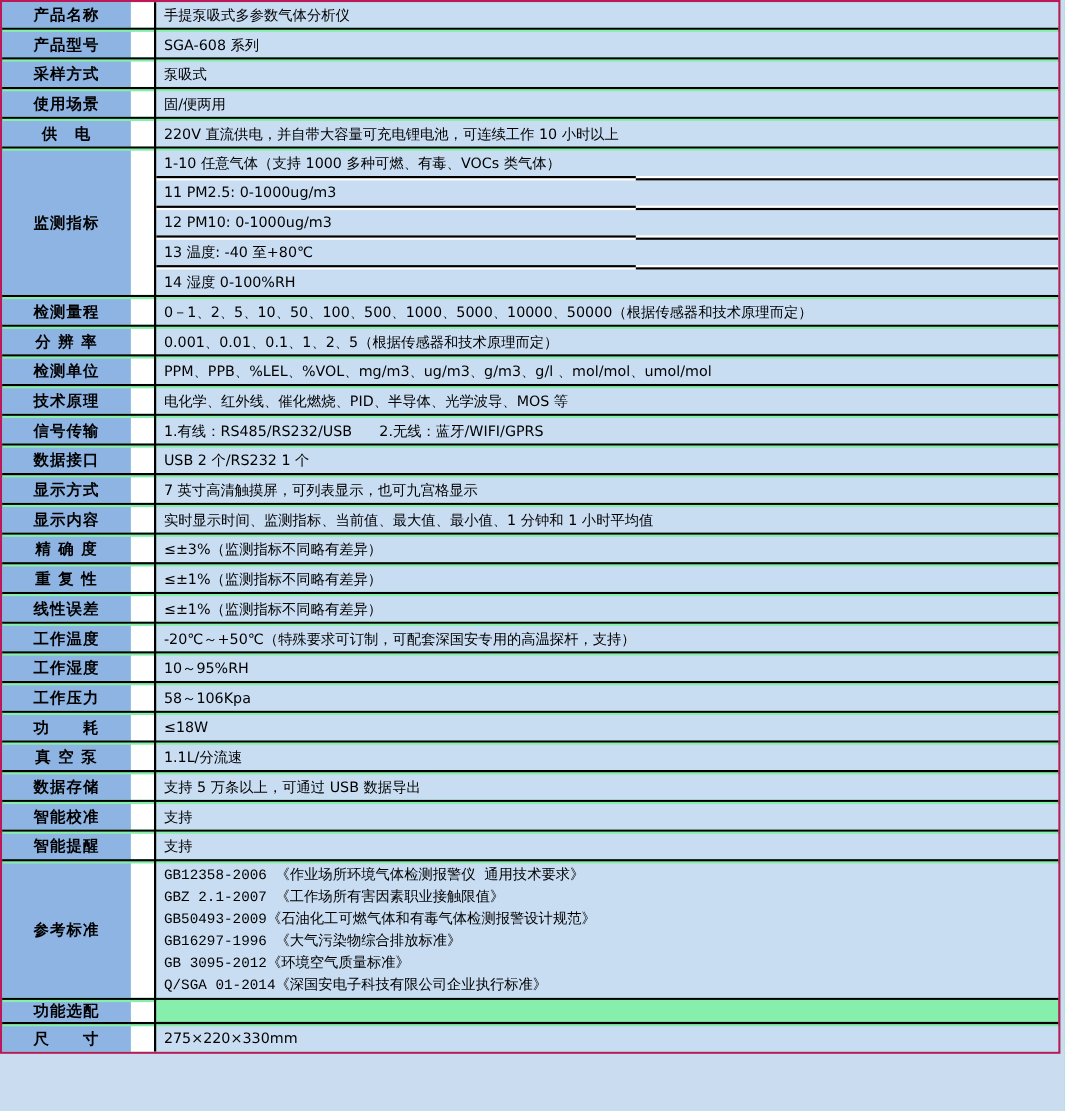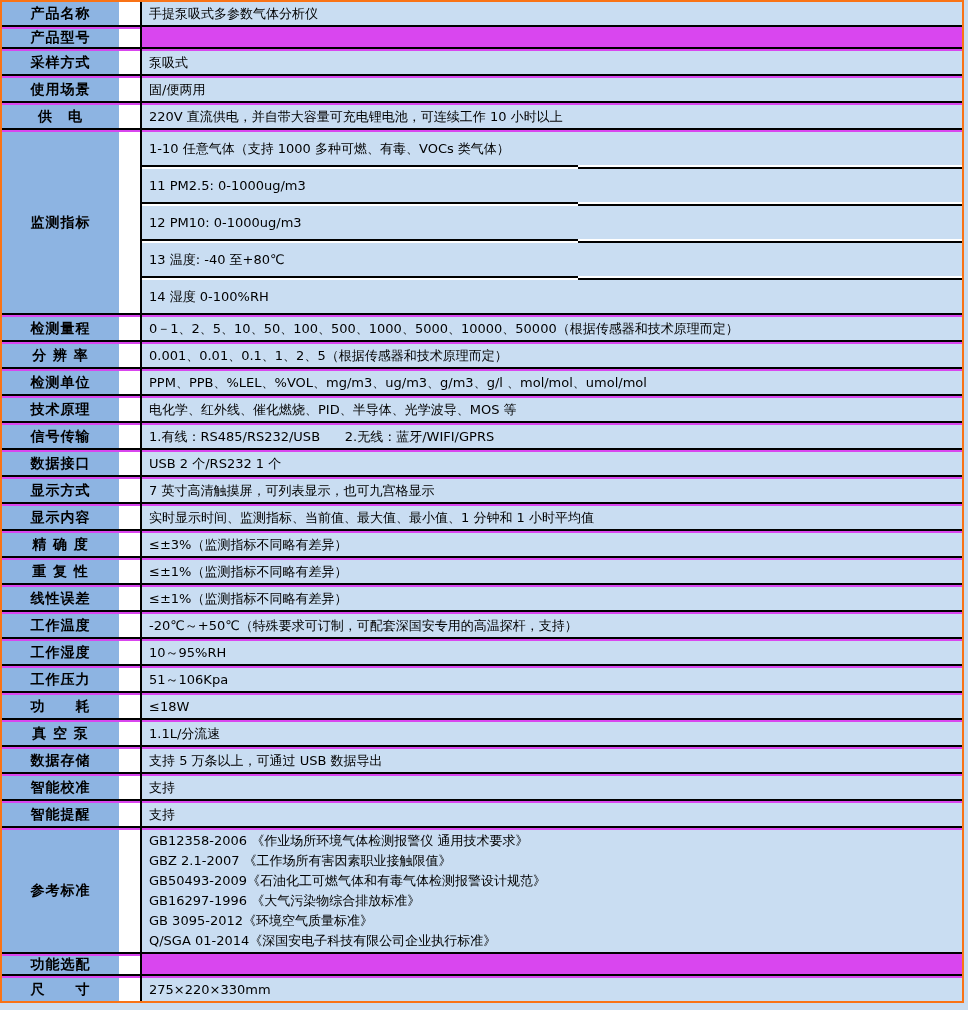--- a/index.html
+++ b/index.html
@@ -5,22 +5,22 @@
   html,body{margin:0;padding:0;}
   body{
     width:968px;height:1010px;
     background:#c9dcf0;
     font-family:"DejaVu Sans","Liberation Sans",sans-serif;
     color:#000;
   }
   .spec-table{
     position:relative;
     width:960px;               
-    border:2px solid #f97316;
-    background:#d946ef;        
+    border:2px solid #be185d;
+    background:#86efac;        
   }
   .vline{
     position:absolute;left:138px;top:0;bottom:0;width:2px;
     background:#000;z-index:3;
   }
   .row{display:flex;border-bottom:2px solid #000;margin-bottom:2px;}
   .row:last-child{border-bottom:none;margin-bottom:0;}
   .cell-label{
     width:117px;flex:0 0 117px;
     background:#8db4e2;
@@ -32,45 +32,47 @@
   .cell-value{
     flex:1;background:#c9ddf2;font-size:13px;
     overflow:hidden;
   }
   .r-simple .cell-value{
     height:23px;display:flex;align-items:center;
     padding-left:7px;white-space:pre;
   }
   .r-group .cell-value{display:flex;flex-direction:column;padding:0;}
   .subrow{
-    height:33px;display:flex;align-items:center;
+    height:23px;display:flex;align-items:center;
     padding-left:7px;white-space:pre;background:#c9ddf2;
   }
   .stepsep{height:4px;background:#fff;position:relative;}
   .stepsep .seg-l{position:absolute;left:0;top:0;width:436px;height:2px;background:#000;}
   .stepsep .seg-r{position:absolute;left:436px;right:0;top:2px;height:2px;background:#000;}
   .r-lines .cell-value{
     display:flex;flex-direction:column;justify-content:center;
     padding:1px 0 1px 7px;
+    font-family:Liberation Mono, monospace;
   }
   .r-lines .line{line-height:20px;white-space:pre;}
 </style>
 </head>
 <body>
 
 <div class="spec-table" id="spec-table">
   <div class="vline"></div>
 <div class="row r-simple">
       <div class="cell-label">产品名称</div>
       <div class="gutter"></div>
       <div class="cell-value">手提泵吸式多参数气体分析仪</div>
     </div>
     <div class="row r-simple">
       <div class="cell-label">产品型号</div>
       <div class="gutter"></div>
+      <div class="cell-value">SGA-608 系列</div>
     </div>
     <div class="row r-simple">
       <div class="cell-label">采样方式</div>
       <div class="gutter"></div>
       <div class="cell-value">泵吸式</div>
     </div>
     <div class="row r-simple">
       <div class="cell-label">使用场景</div>
       <div class="gutter"></div>
       <div class="cell-value">固/便两用</div>
@@ -168,21 +170,21 @@
       <div class="cell-value">-20℃～+50℃（特殊要求可订制，可配套深国安专用的高温探杆，支持）</div>
     </div>
     <div class="row r-simple">
       <div class="cell-label">工作湿度</div>
       <div class="gutter"></div>
       <div class="cell-value">10～95%RH</div>
     </div>
     <div class="row r-simple">
       <div class="cell-label">工作压力</div>
       <div class="gutter"></div>
-      <div class="cell-value">51～106Kpa</div>
+      <div class="cell-value">58～106Kpa</div>
     </div>
     <div class="row r-simple">
       <div class="cell-label">功　　耗</div>
       <div class="gutter"></div>
       <div class="cell-value">≤18W</div>
     </div>
     <div class="row r-simple">
       <div class="cell-label">真 空 泵</div>
       <div class="gutter"></div>
       <div class="cell-value">1.1L/分流速</div>

